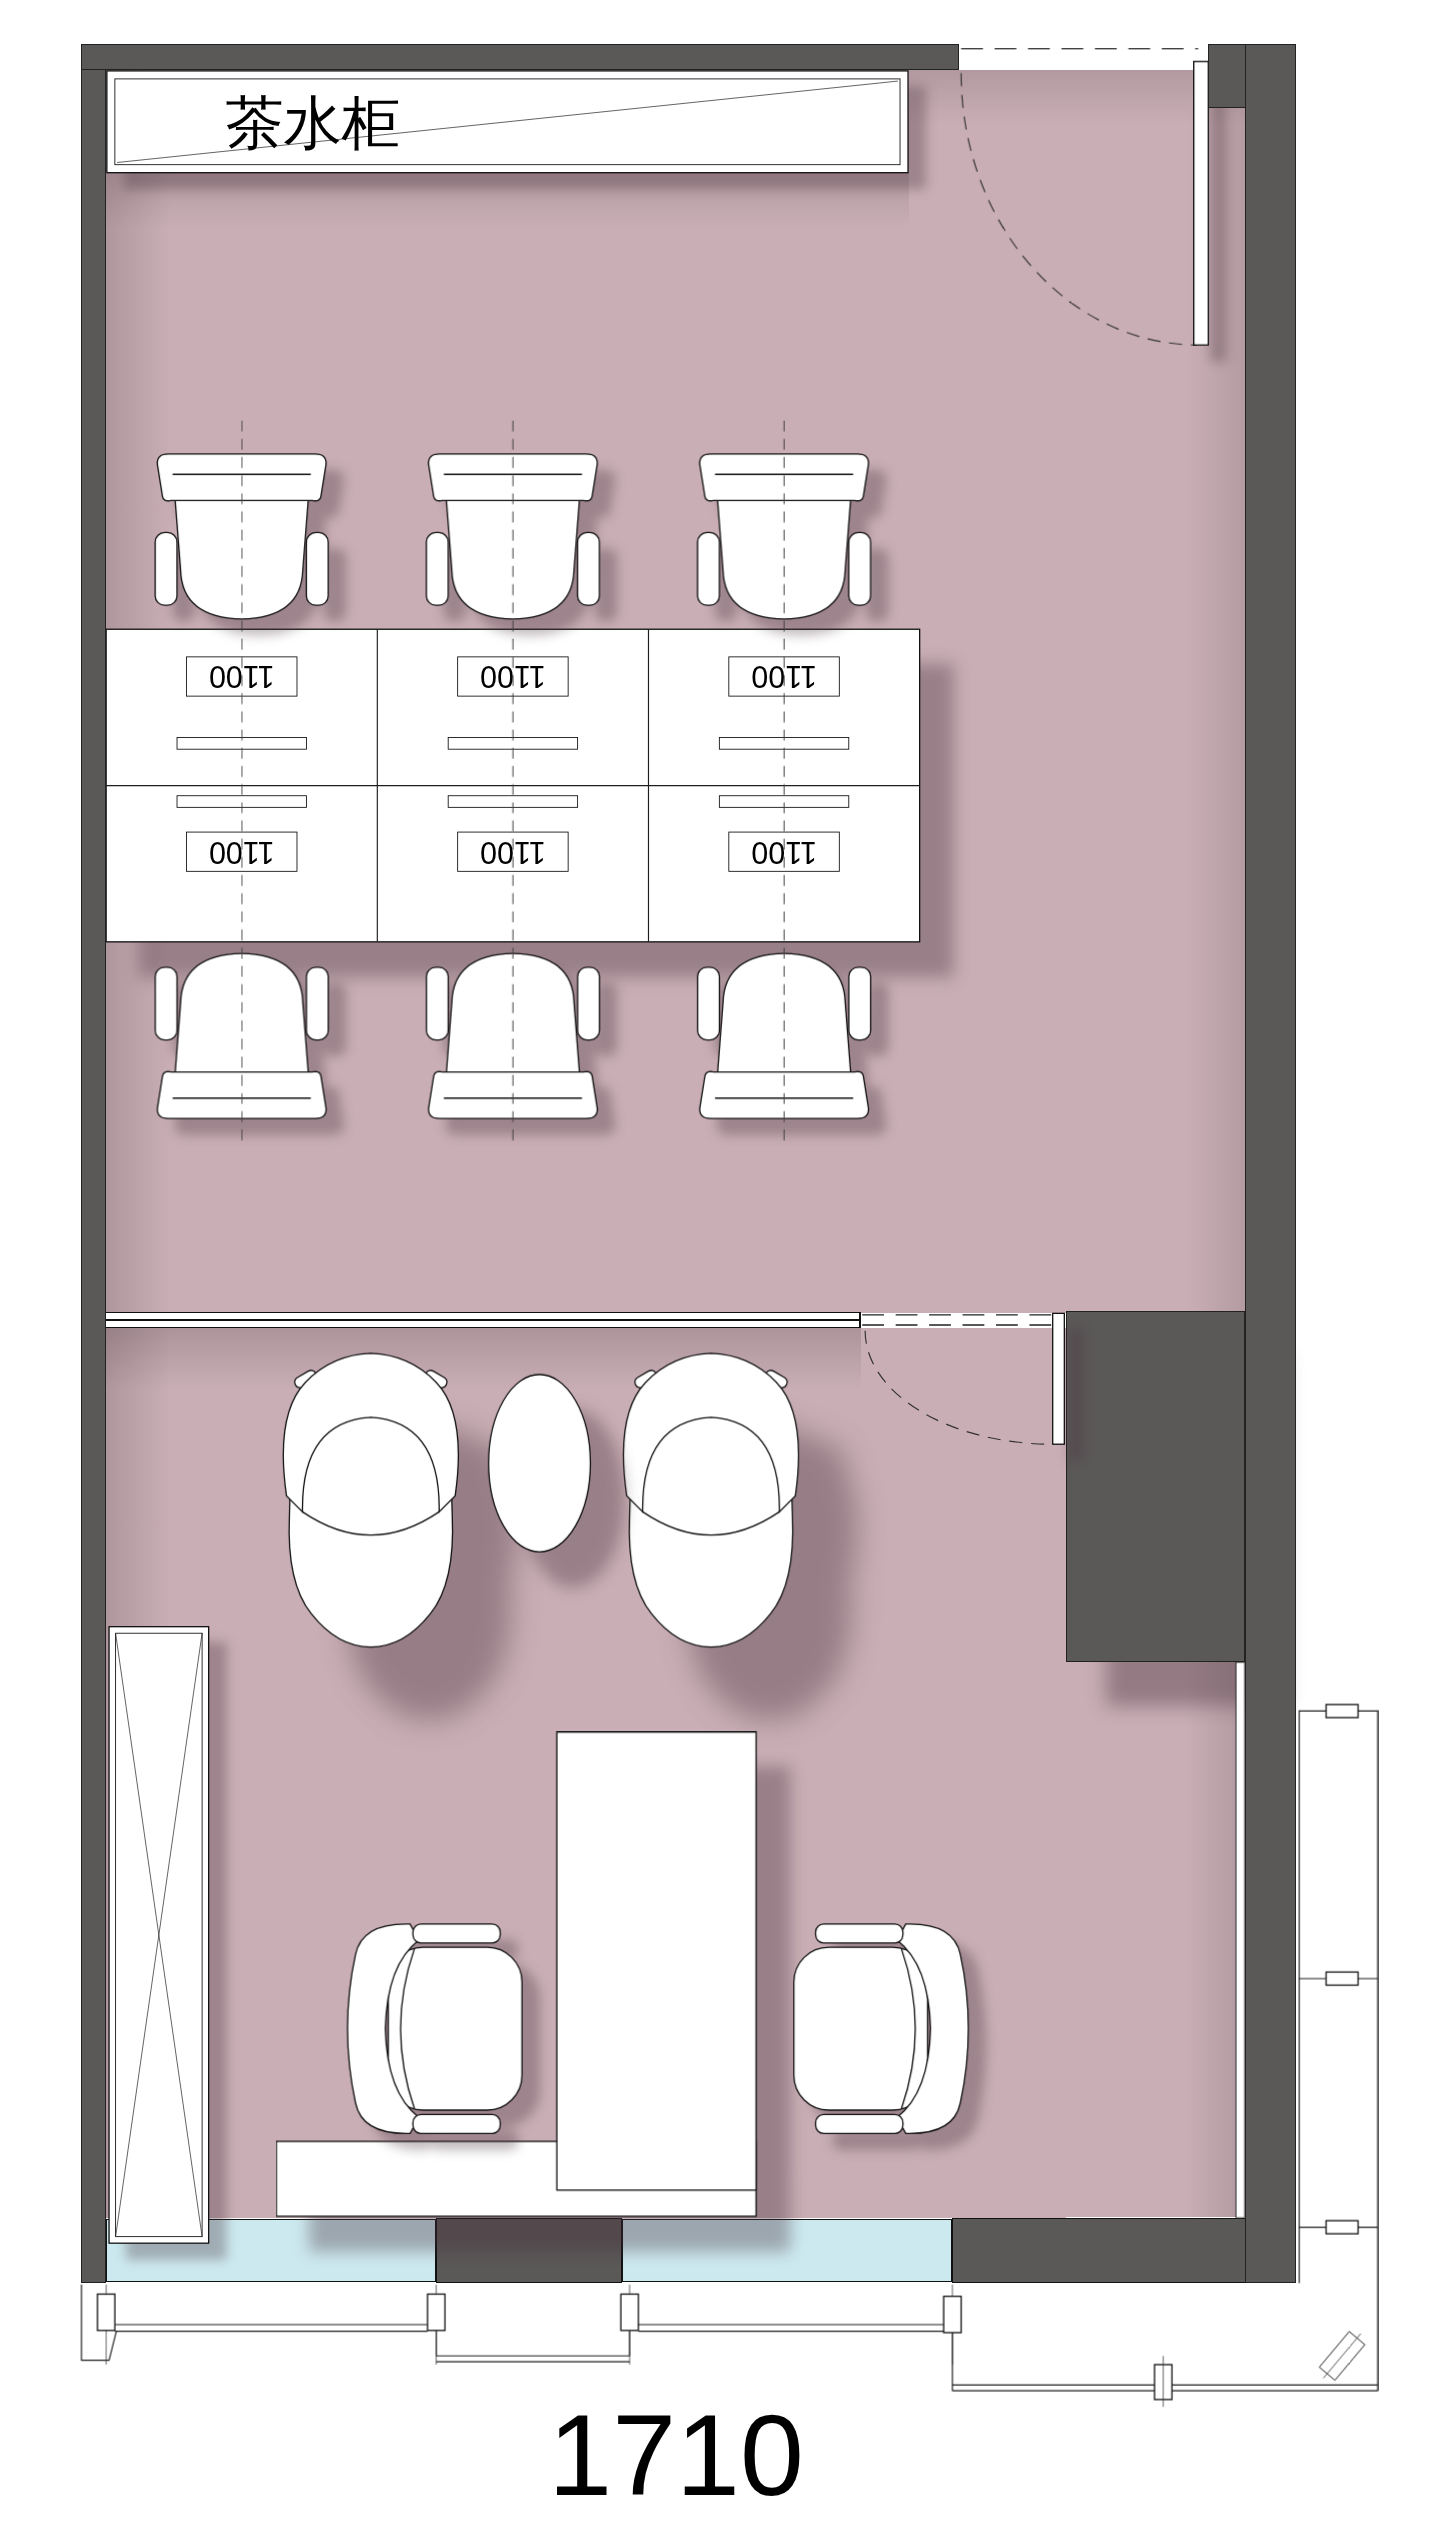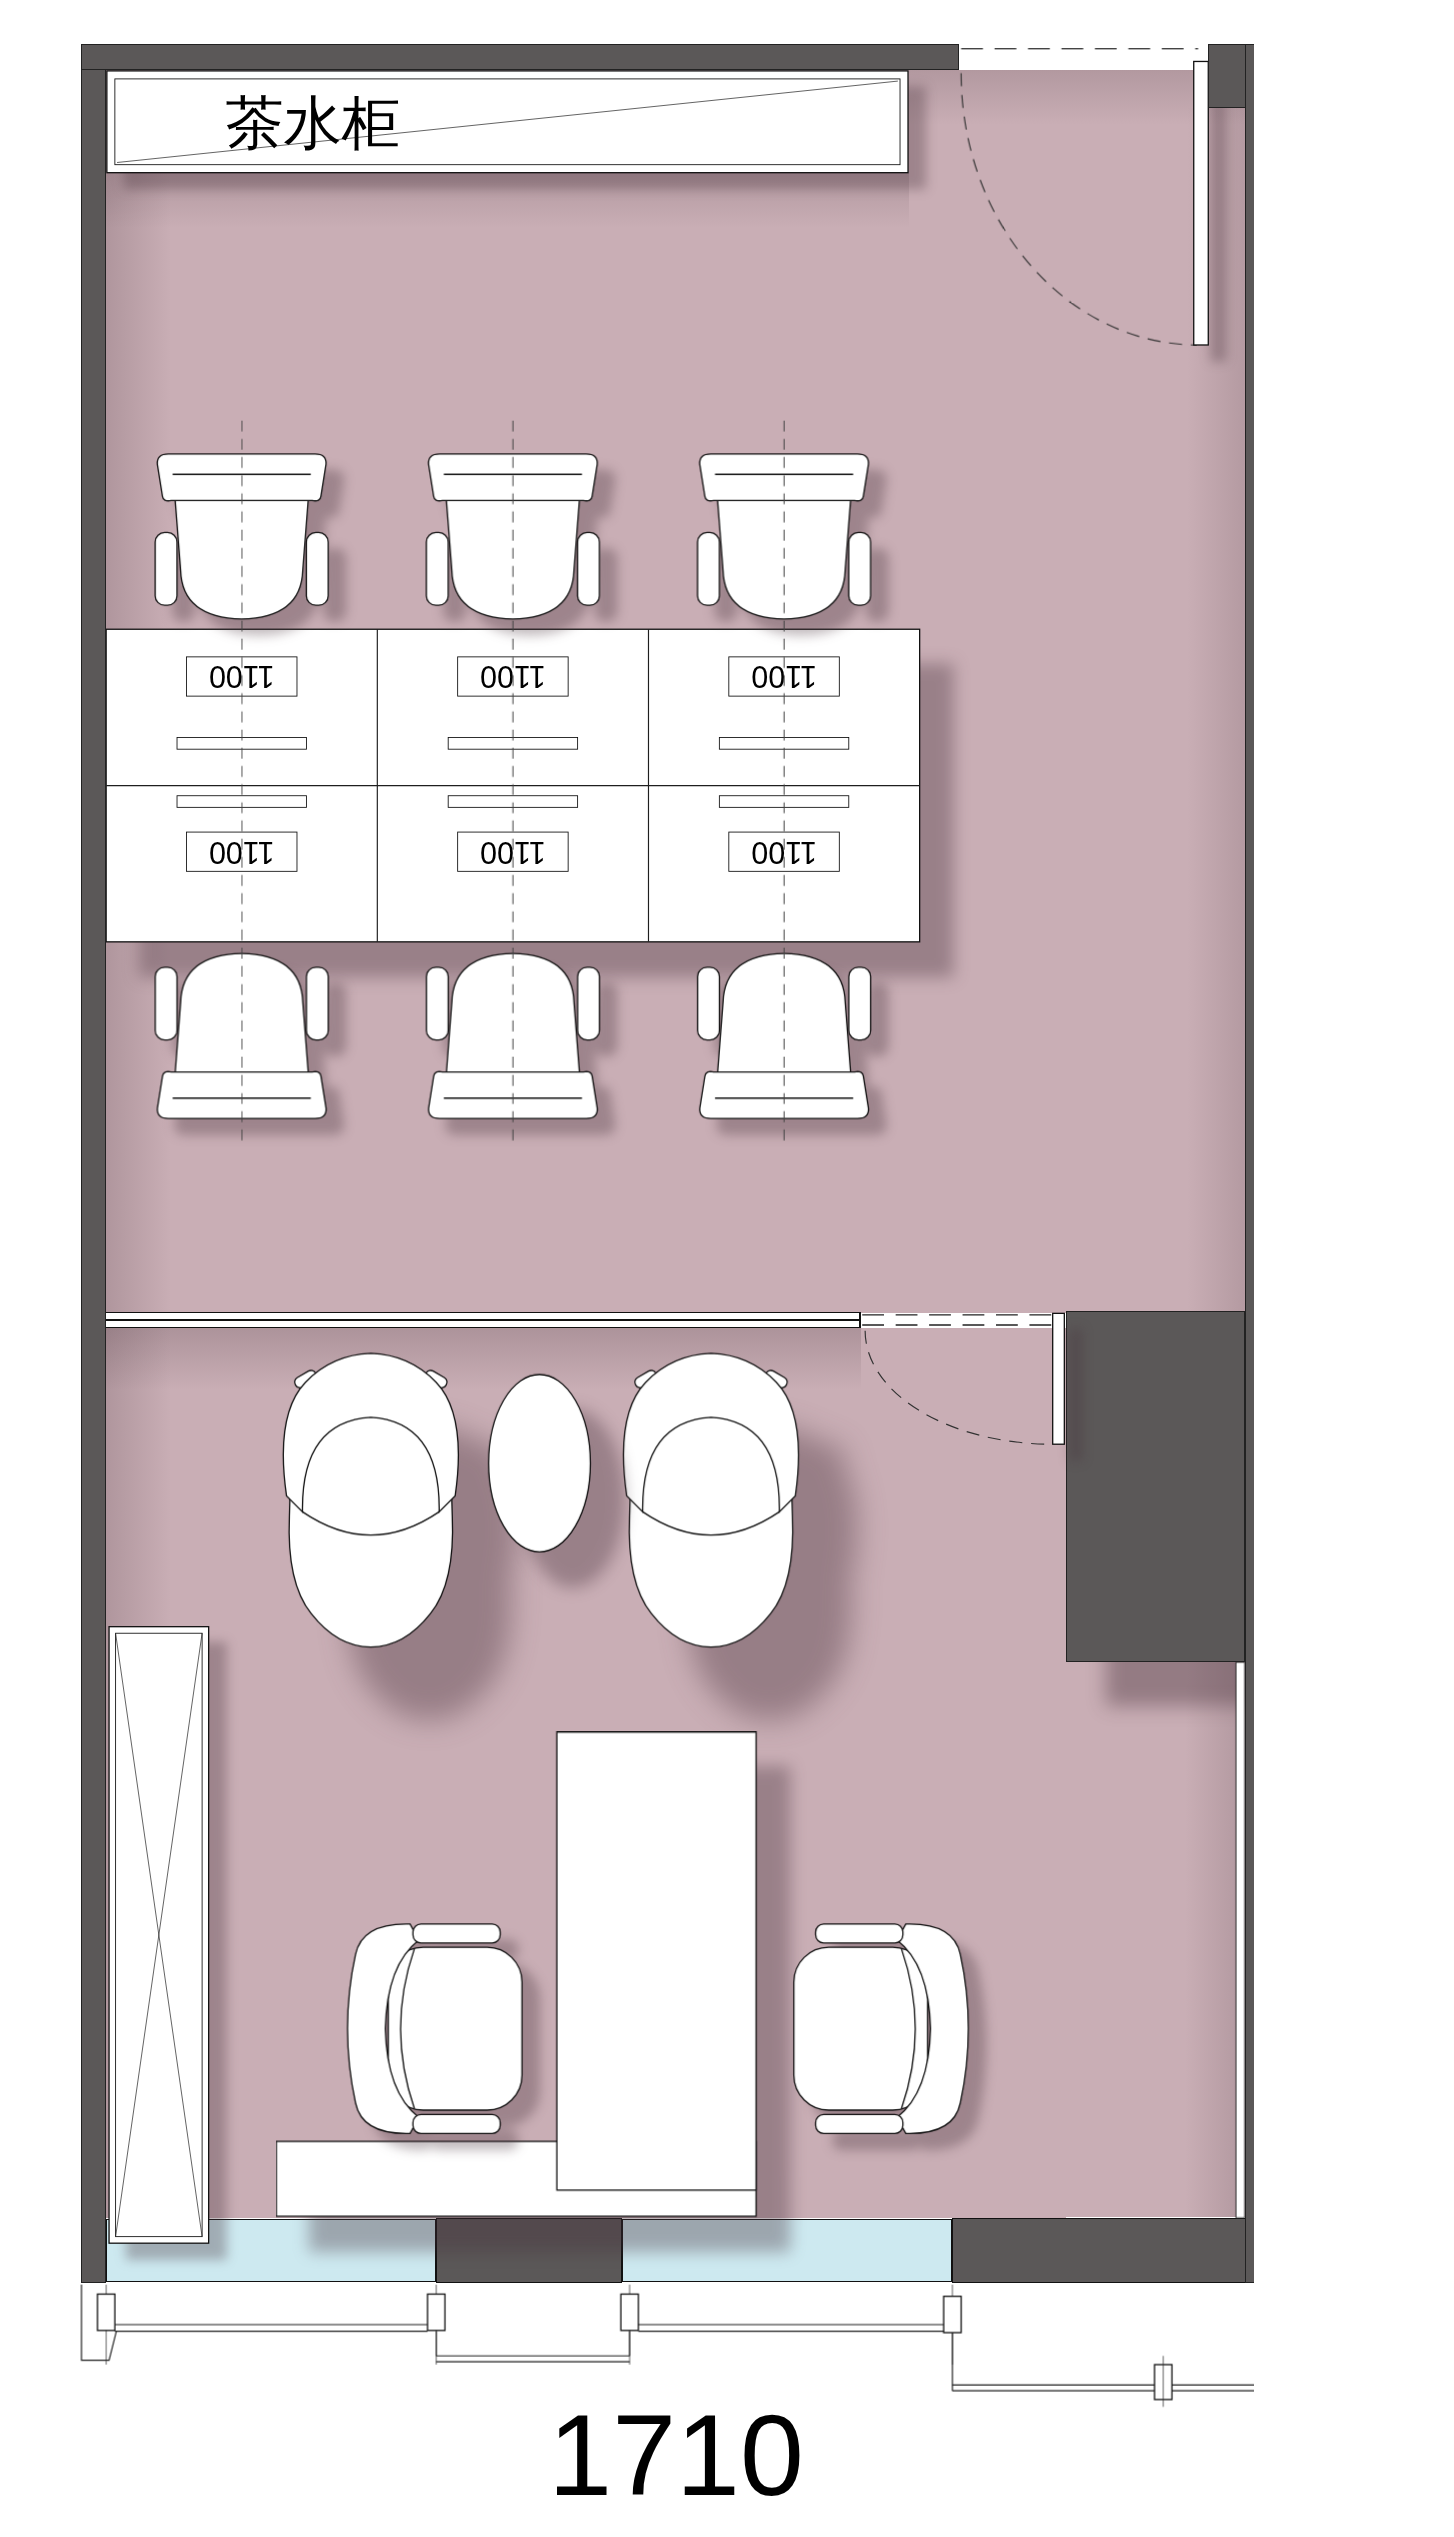--- a/index.html
+++ b/index.html
@@ -1,17 +1,17 @@
 <!DOCTYPE html>
 <html style="font-size:11.6px"><head>
 <meta charset="utf-8">
 <style>
   html,body{margin:0;padding:0;background:#ffffff;}
   body{width:1454px;height:2538px;position:relative;font-family:"Liberation Sans","DejaVu Sans",sans-serif;}
-  #plan{position:absolute;left:0;top:0;width:1218px;height:2538px;background:#ffffff;overflow:hidden;padding-left:36px;}
+  #plan{position:absolute;left:0;top:0;width:1454px;height:2538px;background:#ffffff;overflow:hidden;}
   .abs{position:absolute;}
   
   .floor{background:#c9aeb5;}
   .ao{pointer-events:none;}
   
   .wall{background:#5b5858;border:1.1px solid #222;box-sizing:border-box;}
   
   #partition{background:linear-gradient(#ffffff 42%,#111 42%,#111 56%,#ffffff 56%);
              border-top:1.5px solid #111;border-bottom:1.5px solid #111;border-right:2.2px solid #111;box-sizing:border-box;}
   

